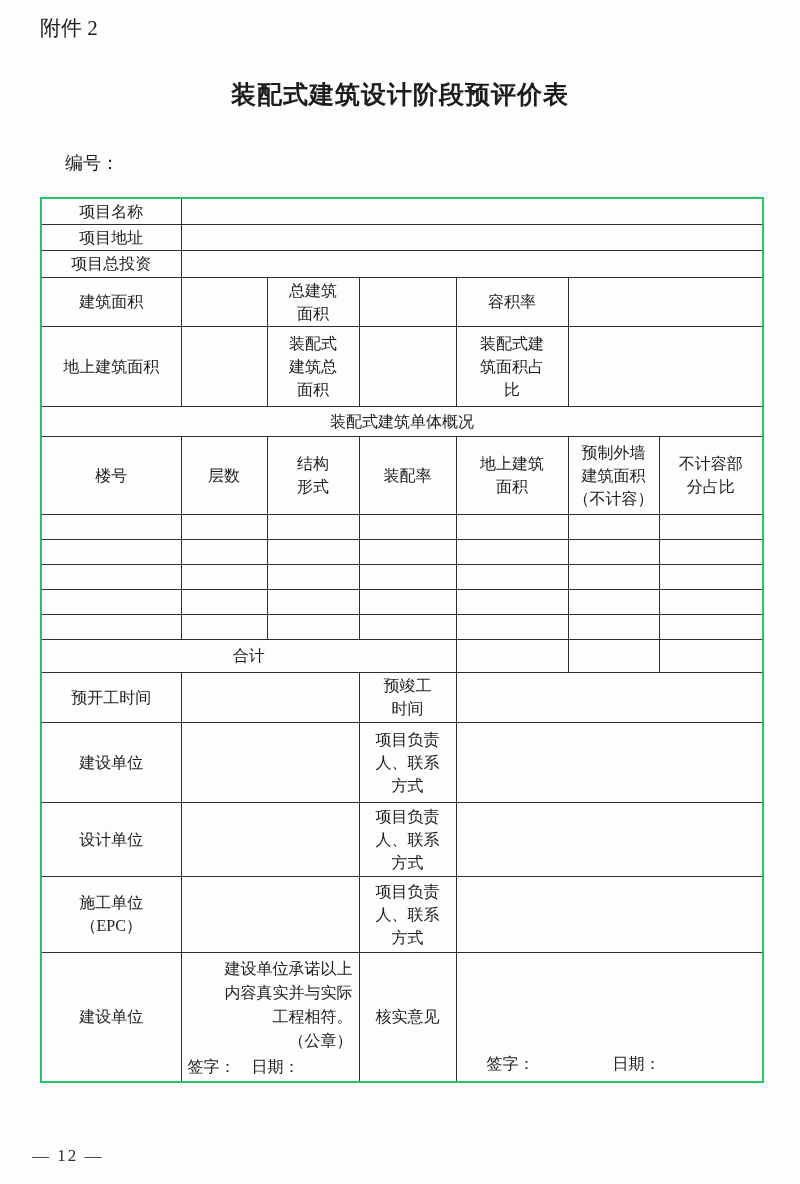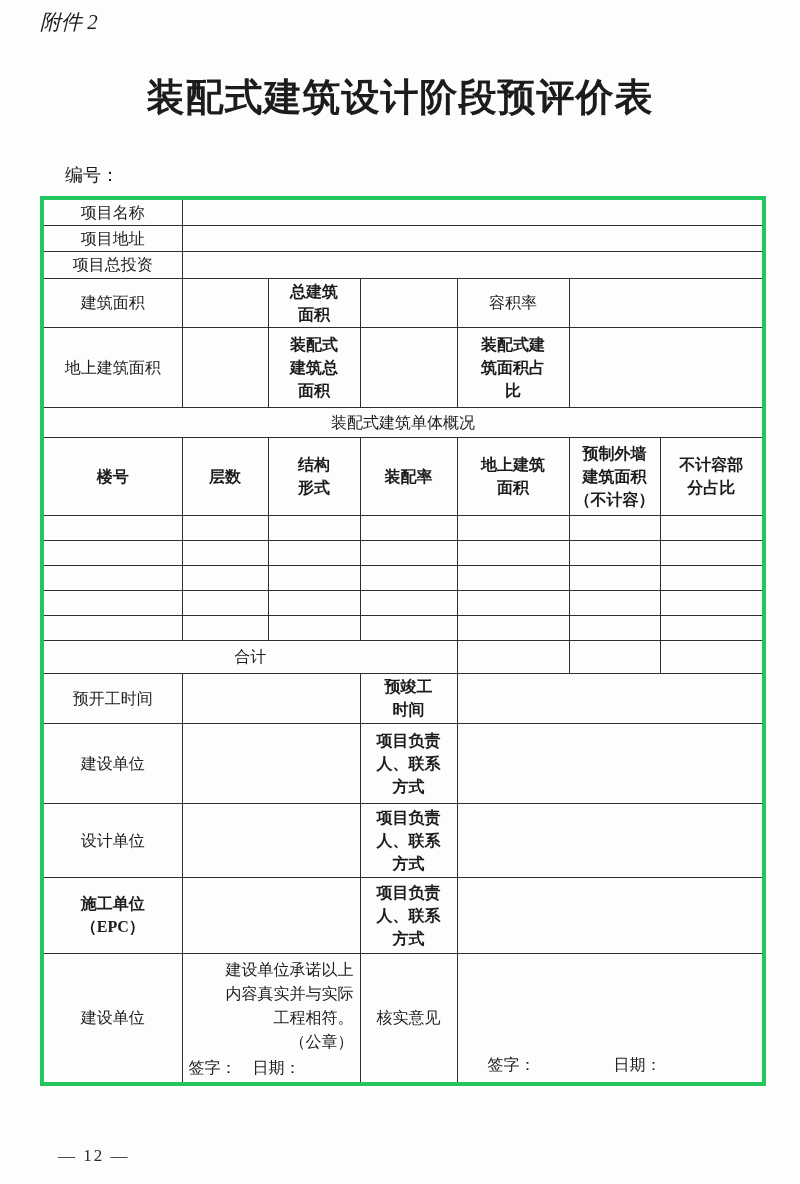--- a/index.html
+++ b/index.html
@@ -1,47 +1,47 @@
 <!DOCTYPE html>
 <html lang="zh"><head>
 <meta charset="utf-8">
 <style>
   html,body{margin:0;padding:0;}
   body{
     width:800px;height:1184px;position:relative;
     background:#fdfdfd;color:#1c1c1c;
     font-family:"Liberation Serif","DejaVu Serif",serif;
   }
-  .attachment{padding:8px 0 0 40px;font-size:21px;font-style:italic;}
-  .title{margin:36px 0 0 0;text-align:center;font-size:38px;font-weight:bold;letter-spacing:1px;}
+  .attachment{padding:14px 0 0 40px;font-size:21px;}
+  .title{margin:36px 0 0 0;text-align:center;font-size:25px;font-weight:bold;letter-spacing:1px;}
   .serial{margin:40px 0 0 65px;font-size:18px;}
   table.form{
     border-collapse:collapse;table-layout:fixed;
-    width:722px;margin:9px 0 0 40px;
-    border:4px solid #22c55e;
+    width:722px;margin:22px 0 0 40px;
+    border:2px solid #22c55e;
   }
   td{
     border:1px solid #2e2e2e;
     font-size:16px;line-height:1.45;
     text-align:center;vertical-align:middle;
     padding:1px 2px;overflow:hidden;
   }
-  .ml{white-space:pre-line;font-weight:bold;}
+  .ml{white-space:pre-line;}
   tr.r25{height:25px;} tr.r26{height:26px;padding-left:32px;} tr.r49{height:49px;}
   tr.r80{height:80px;} tr.r30{height:30px;} tr.r78{height:78px;}
   tr.r33{height:33px;} tr.r50{height:50px;} tr.r74{height:74px;}
   tr.r76{height:76px;} tr.r124{height:124px;}
   td.commit{
     text-align:right;vertical-align:top;padding:4px 6px 2px 6px;
   }
   .commit-text{white-space:pre-line;line-height:1.5;}
   .commit-sign{margin-top:2px;display:flex;gap:16px;line-height:1.5;}
   td.sign-cell{vertical-align:bottom;padding:0 0 6px 0;}
   .sign-inner{display:flex;justify-content:flex-start;padding-left:30px;gap:78px;}
-  .page-footer{position:absolute;left:58px;top:1146px;font-size:17px;color:#2b2b2b;letter-spacing:2px;}
+  .page-footer{position:absolute;left:32px;top:1146px;font-size:17px;color:#2b2b2b;letter-spacing:2px;}
 </style>
 </head>
 <body>
 
 <div class="attachment">附件 2</div>
 
 <div class="title">装配式建筑设计阶段预评价表</div>
 
 <div class="serial">编号：</div>
 

